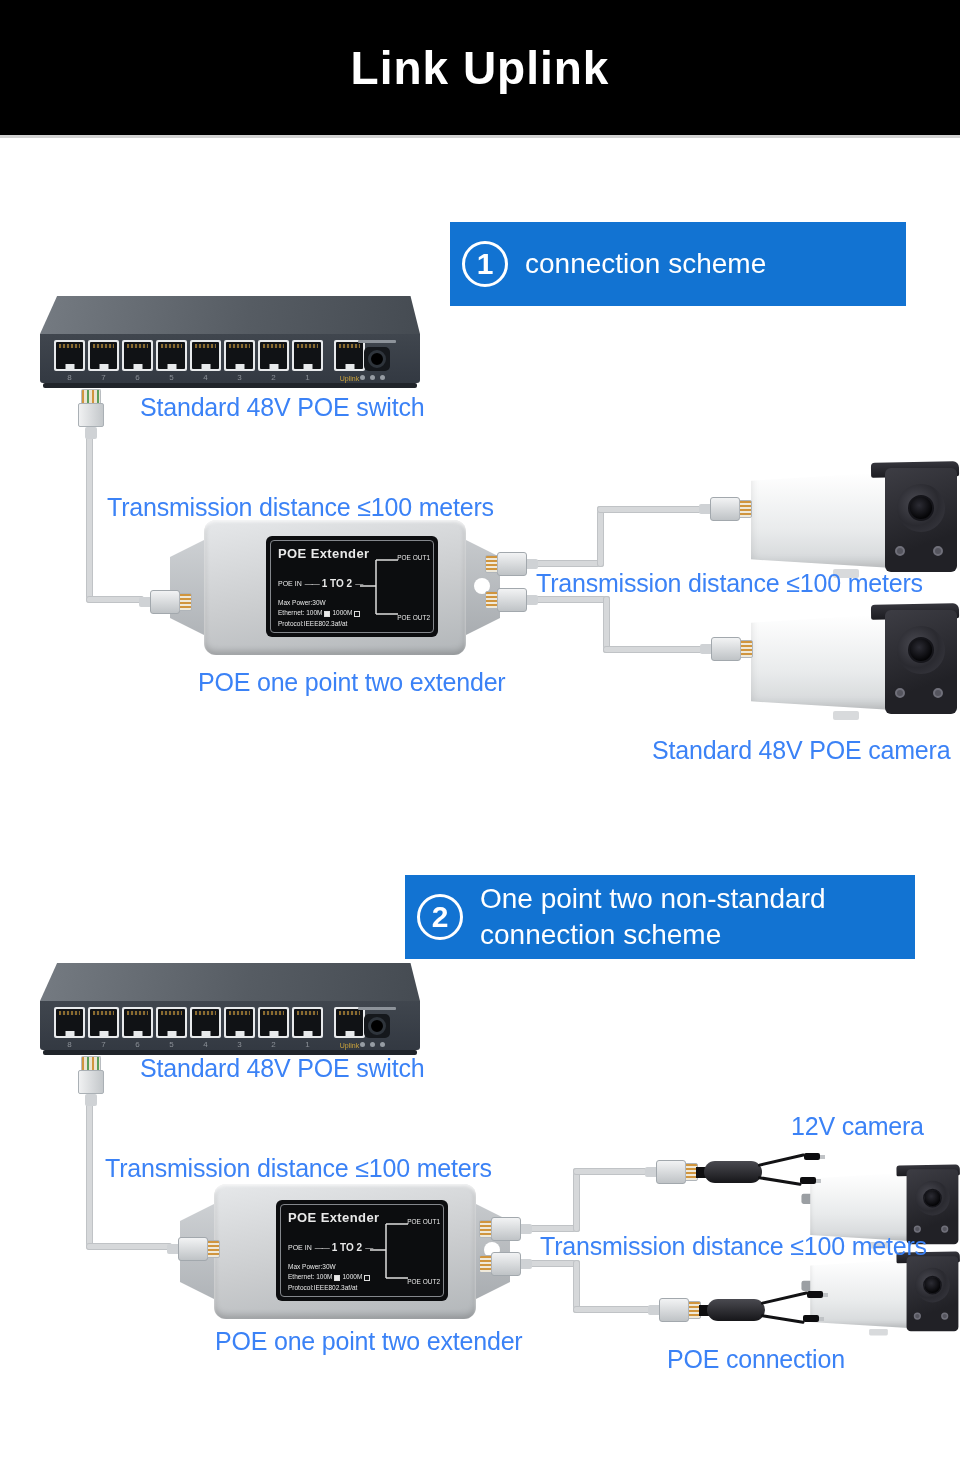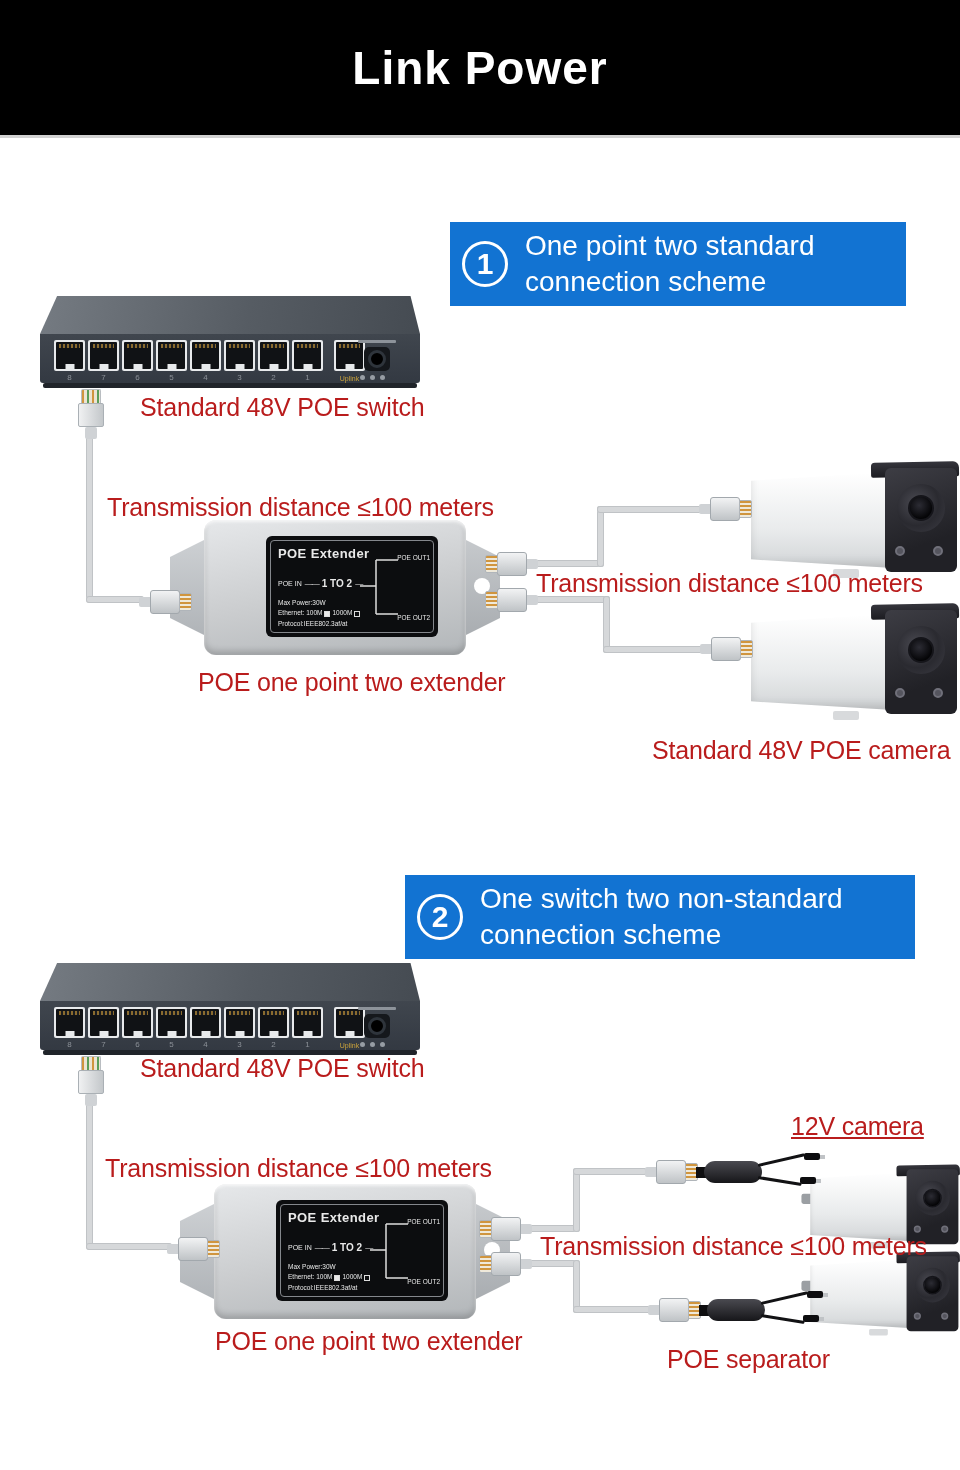--- a/index.html
+++ b/index.html
@@ -13,21 +13,21 @@
   .hdr-title { color:#fff; font-size:46px; font-weight:bold; letter-spacing:1px; }
 
   
   .banner { position:absolute; background:#1273d2; color:#fff; display:flex; align-items:center;
             padding:0 16px 0 12px; }
   .banner-badge { width:46px; height:46px; border:3px solid #fff; border-radius:50%; flex:0 0 auto;
                   display:flex; align-items:center; justify-content:center; font-size:30px; font-weight:bold; }
   .banner-text { margin-left:17px; font-size:28px; line-height:1.28; }
 
   
-  .lbl { position:absolute; color:#b91c1c; font-size:25px; white-space:nowrap; letter-spacing:-0.2px; z-index:4; }
+  .lbl { position:absolute; color:#3b82f6; font-size:25px; white-space:nowrap; letter-spacing:-0.2px; z-index:4; }
 
   
   .cable { position:absolute; background:#d6d8da; box-shadow:inset 0 0 0 1px #c0c3c6; border-radius:3px; z-index:1; }
 
   
   .switch { position:absolute; width:380px; height:92px; z-index:2; }
   .sw-top { position:absolute; left:0; top:0; width:100%; height:38px;
             background:linear-gradient(100deg,#757b82 0%,#565c63 55%,#454b52 100%);
             clip-path:polygon(4.5% 0, 97.5% 0, 100% 100%, 0 100%); }
   .sw-front { position:absolute; left:0; top:38px; width:100%; height:49px;
@@ -126,29 +126,28 @@
   .sep-plug { position:absolute; width:16px; height:7px; background:#0d0d0f; border-radius:2px; }
   .sep-plug::after { content:""; position:absolute; right:-5px; top:1.5px; width:5px; height:4px; background:#c0c3c6; }
   .sep-plug.p1 { left:108px; top:1px; } .sep-plug.p2 { left:104px; top:25px; }
 </style>
 </head>
 <body>
 
 <div id="page">
 
   <div class="hdr">
-    <div class="hdr-title">Link Power</div>
+    <div class="hdr-title">Link Uplink</div>
   </div>
 
   <div>
 
     <div class="banner" style="left:450px;top:222px;width:456px;height:84px;">
       <div class="banner-badge">1</div>
       <div class="banner-text">
-        <div>One point two standard</div>
         <div>connection scheme</div>
       </div>
     </div>
 
     <div class="switch" style="left:40px;top:296px;">
       <div class="sw-top"></div>
       <div class="sw-front">
         <div class="sw-ports">
           <div class="sw-port">
               <div class="sw-hole"></div>
@@ -302,21 +301,21 @@
     <div class="lbl" style="left:536px;top:569px;">Transmission distance ≤100 meters</div>
     <div class="lbl" style="left:198px;top:668px;">POE one point two extender</div>
     <div class="lbl" style="left:652px;top:736px;">Standard 48V POE camera</div>
   </div>
 
   <div>
 
     <div class="banner" style="left:405px;top:875px;width:510px;height:84px;">
       <div class="banner-badge">2</div>
       <div class="banner-text">
-        <div>One switch two non-standard</div>
+        <div>One point two non-standard</div>
         <div>connection scheme</div>
       </div>
     </div>
 
     <div class="switch" style="left:40px;top:963px;">
       <div class="sw-top"></div>
       <div class="sw-front">
         <div class="sw-ports">
           <div class="sw-port">
               <div class="sw-hole"></div>
@@ -376,21 +375,21 @@
         <div class="pv-boot"></div>
       </div>
     <div class="cable" style="left:86px;top:1100px;width:7px;height:148px;"></div>
     <div class="cable" style="left:86px;top:1243px;width:86px;height:7px;"></div>
     <div class="plug-h" style="left:167px;top:1236px;">
         <div class="ph-boot"></div>
         <div class="ph-body"></div>
         <div class="ph-tip"></div>
       </div>
 
-    <div class="lbl" style="left:791px;top:1112px;text-decoration:underline;">12V camera</div>
+    <div class="lbl" style="left:791px;top:1112px;">12V camera</div>
     <div class="lbl" style="left:105px;top:1154px;">Transmission distance ≤100 meters</div>
 
     <div class="extender" style="left:180px;top:1184px;">
       <div class="ext-flange-l"></div>
       <div class="ext-flange-r"></div>
       <div class="ext-notch"></div>
       <div class="ext-body"></div>
       <div class="ext-panel">
         <div class="ext-title">POE Extender</div>
         <div class="ext-mid">
@@ -480,16 +479,16 @@
           <div class="cam-lens">
             <div class="cam-lens-inner"></div>
           </div>
         <div class="cam-led l1"></div>
           <div class="cam-led l2"></div>
         </div>
       <div class="cam-mount"></div>
     </div>
 
     <div class="lbl" style="left:215px;top:1327px;">POE one point two extender</div>
-    <div class="lbl" style="left:667px;top:1345px;">POE separator</div>
+    <div class="lbl" style="left:667px;top:1345px;">POE connection</div>
   </div>
 
 </div>
 
 </body></html>

